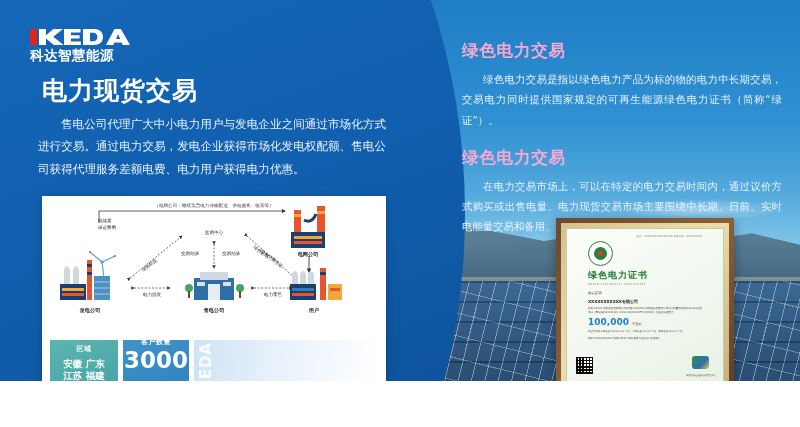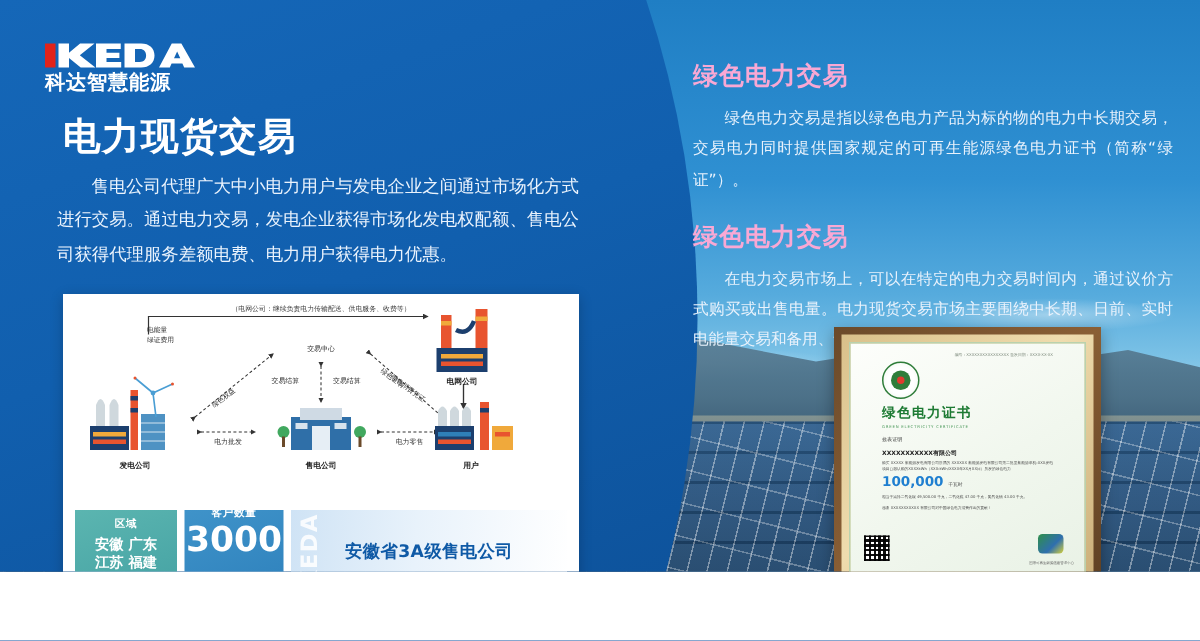--- a/index.html
+++ b/index.html
@@ -371,21 +371,20 @@
 
       <div class="tile tile-2">
         <div class="tile-cap">客户数量</div>
         <div class="tile-big">3000</div>
         <div class="tile-sub">多户</div>
       </div>
 
 
       <div class="tile tile-4">
         <div class="watermark">KEDA</div>
-        <div class="line">安徽省3A级售电公司</div>
       </div>
     </div>
   </div>
 
   <div class="r-wrap">
     <div class="h2">绿色电力交易</div>
     <div class="r-p">绿色电力交易是指以绿色电力产品为标的物的电力中长期交易，交易电力同时提供国家规定的可再生能源绿色电力证书（简称“绿证”）。</div>
     <div class="r-gap"></div>
     <div class="h2">绿色电力交易</div>
     <div class="r-p">在电力交易市场上，可以在特定的电力交易时间内，通过议价方式购买或出售电量。电力现货交易市场主要围绕中长期、日前、实时电能量交易和备用、调频等辅助服务交易展开。</div>

